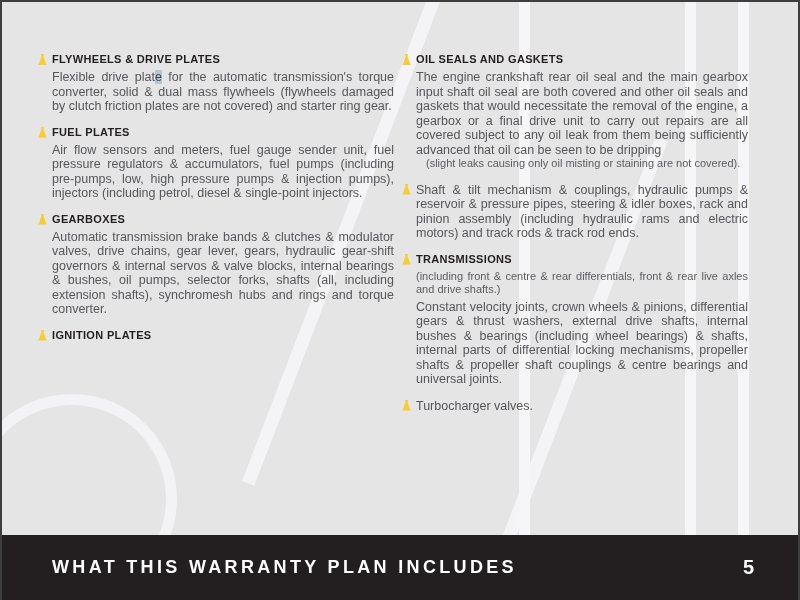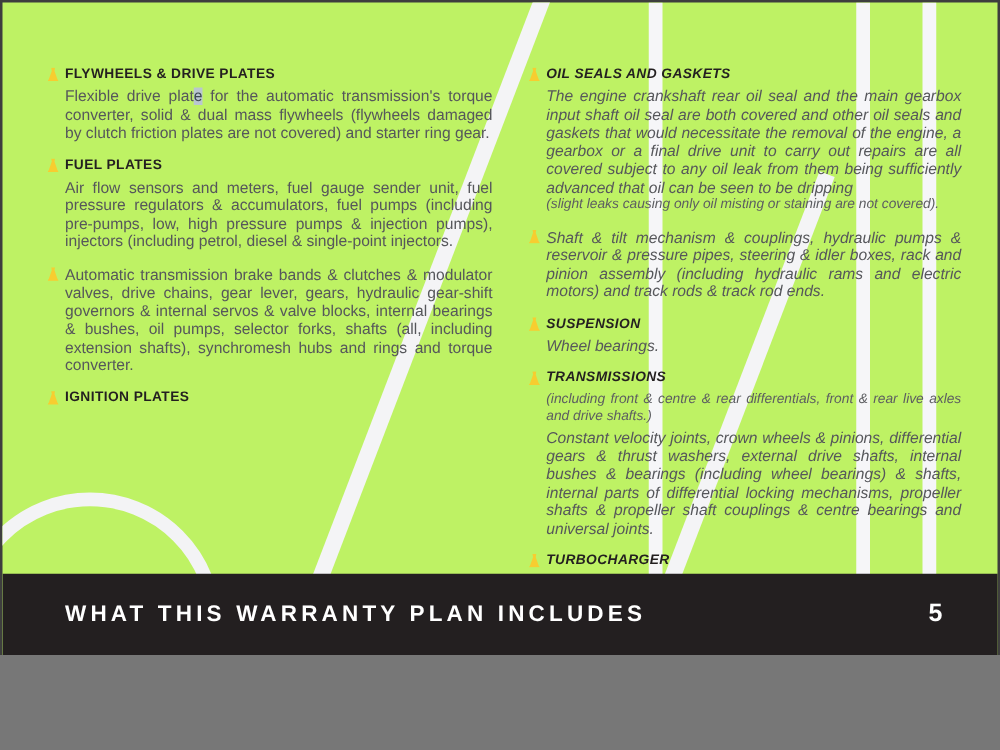--- a/index.html
+++ b/index.html
@@ -1,19 +1,19 @@
 <!DOCTYPE html>
 <html><head>
 <meta charset="utf-8">
 <style>
   html,body{margin:0;padding:0;background:#777;}
   .page{
     position:relative;
-    width:800px;height:524px;
-    background:#bef264;
+    width:800px;height:600px;
+    background:#e5e5e5;
     box-sizing:border-box;
     border-top:2px solid #3e3e3e;
     border-left:2px solid #3e3e3e;
     border-right:2px solid #3e3e3e;
     overflow:hidden;
     font-family:"Liberation Sans", sans-serif;
   }
   
   .deco{position:absolute;z-index:0;background:#f4f4f6;}
   .deco-diag-left{left:340px;top:-60px;width:13px;height:560px;transform:rotate(21deg);}
@@ -23,21 +23,21 @@
   .deco-v3{left:736px;top:0;width:11px;height:535px;background:#f6f6f8;}
   .deco-circle{
     position:absolute;z-index:0;
     left:-35px;top:392px;width:210px;height:210px;
     border:11px solid #f3f3f5;border-radius:50%;
     background:transparent;box-sizing:border-box;
   }
   
   .col{position:absolute;top:51px;z-index:1;}
   .col-left{left:36px;width:356px;}
-  .col-right{left:421px;width:346px;font-style:italic;}
+  .col-right{left:400px;width:346px;}
   .sec{position:relative;padding-left:14px;margin:0 0 12px 0;}
   .marker{
     position:absolute;left:0;top:1px;
     width:9px;height:11px;
     background:#F7CD30;
     clip-path:polygon(33% 0%,67% 0%,62% 25%,88% 86%,100% 100%,0% 100%,12% 86%,38% 25%);
   }
   .sec h3{
     margin:0 0 5px 0;
     font-size:11px;line-height:12px;
@@ -53,20 +53,21 @@
   .small{
     margin:0 0 3px 0;
     font-size:11px;line-height:13.5px;
     color:#5c5d61;
     text-align:justify;
   }
   .note{
     display:block;
     font-size:11px;line-height:13.5px;
     color:#5c5d61;
+    margin-left:10px;
   }
   .hl{background:#b9c6d0;color:#3d4a52;}
   
   .footer{
     position:absolute;z-index:2;
     left:0;bottom:0;width:800px;height:65px;
     background:#231f20;
     display:flex;align-items:center;
     box-sizing:border-box;
     padding:0 48px 0 50px;
@@ -103,20 +104,21 @@
     </div>
 
     <div class="sec">
       <span class="marker"></span>
       <h3>FUEL PLATES</h3>
       <p class="body">Air flow sensors and meters, fuel gauge sender unit, fuel pressure regulators &amp; accumulators, fuel pumps (including pre-pumps, low, high pressure pumps &amp; injection pumps), injectors (including petrol, diesel &amp; single-point injectors.</p>
     </div>
 
     <div class="sec">
       <span class="marker"></span>
+      <h3>GEARBOXES</h3>
       <p class="body">Automatic transmission brake bands &amp; clutches &amp; modulator valves, drive chains, gear lever, gears, hydraulic gear-shift governors &amp; internal servos &amp; valve blocks, internal bearings &amp; bushes, oil pumps, selector forks, shafts (all, including extension shafts), synchromesh hubs and rings and torque converter.</p>
     </div>
 
     <div class="sec">
       <span class="marker"></span>
       <h3>IGNITION PLATES</h3>
     </div>
 
   </div>
 
@@ -126,36 +128,30 @@
       <span class="marker"></span>
       <h3>OIL SEALS AND GASKETS</h3>
       <p class="body"><span>The engine crankshaft rear oil seal and the main gearbox input shaft oil seal are both covered and other oil seals and gaskets that would necessitate the removal of the engine, a gearbox or a final drive unit to carry out repairs are all covered subject to any oil leak from them being sufficiently advanced that oil can be seen to be dripping</span><span class="note">(slight leaks causing only oil misting or staining are not covered).</span></p>
     </div>
 
     <div class="sec">
       <span class="marker"></span>
       <p class="body">Shaft &amp; tilt mechanism &amp; couplings, hydraulic pumps &amp; reservoir &amp; pressure pipes, steering &amp; idler boxes, rack and pinion assembly (including hydraulic rams and electric motors) and track rods &amp; track rod ends.</p>
     </div>
 
-    <div class="sec">
-      <span class="marker"></span>
-      <h3>SUSPENSION</h3>
-      <p class="body">Wheel bearings.</p>
-    </div>
 
     <div class="sec">
       <span class="marker"></span>
       <h3>TRANSMISSIONS</h3>
       <p class="small">(including front &amp; centre &amp; rear differentials, front &amp; rear live axles and drive shafts.)</p>
       <p class="body">Constant velocity joints, crown wheels &amp; pinions, differential gears &amp; thrust washers, external drive shafts, internal bushes &amp; bearings (including wheel bearings) &amp; shafts, internal parts of differential locking mechanisms, propeller shafts &amp; propeller shaft couplings &amp; centre bearings and universal joints.</p>
     </div>
 
     <div class="sec">
       <span class="marker"></span>
-      <h3>TURBOCHARGER</h3>
       <p class="body">Turbocharger valves.</p>
     </div>
 
   </div>
 
   <div class="footer">
     <span class="footer-title">WHAT THIS WARRANTY PLAN INCLUDES</span>
     <span class="page-number">5</span>
   </div>
 

